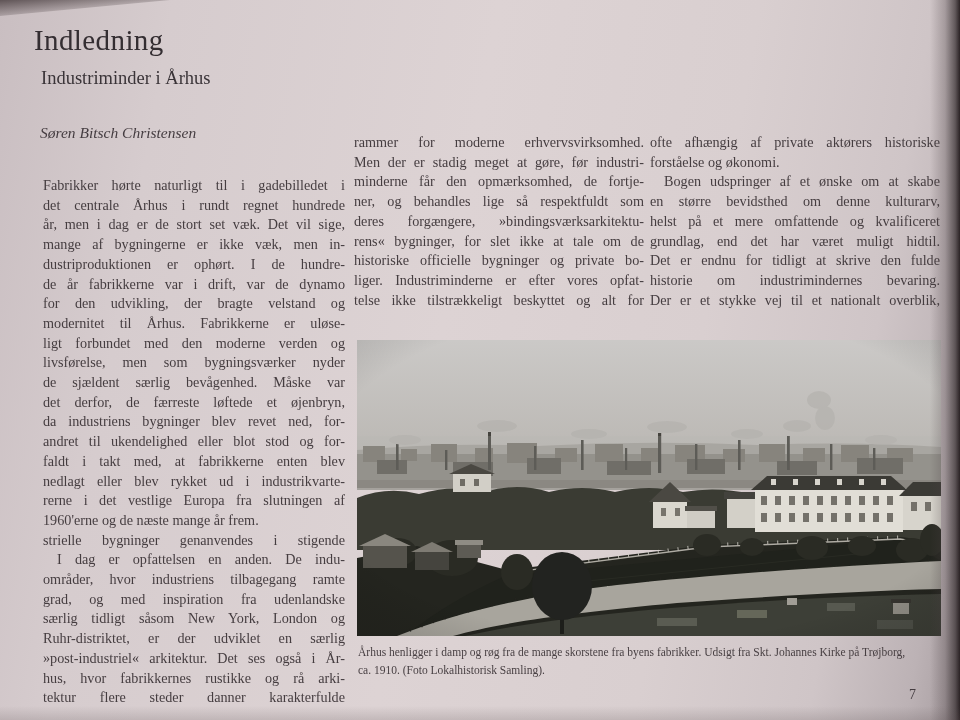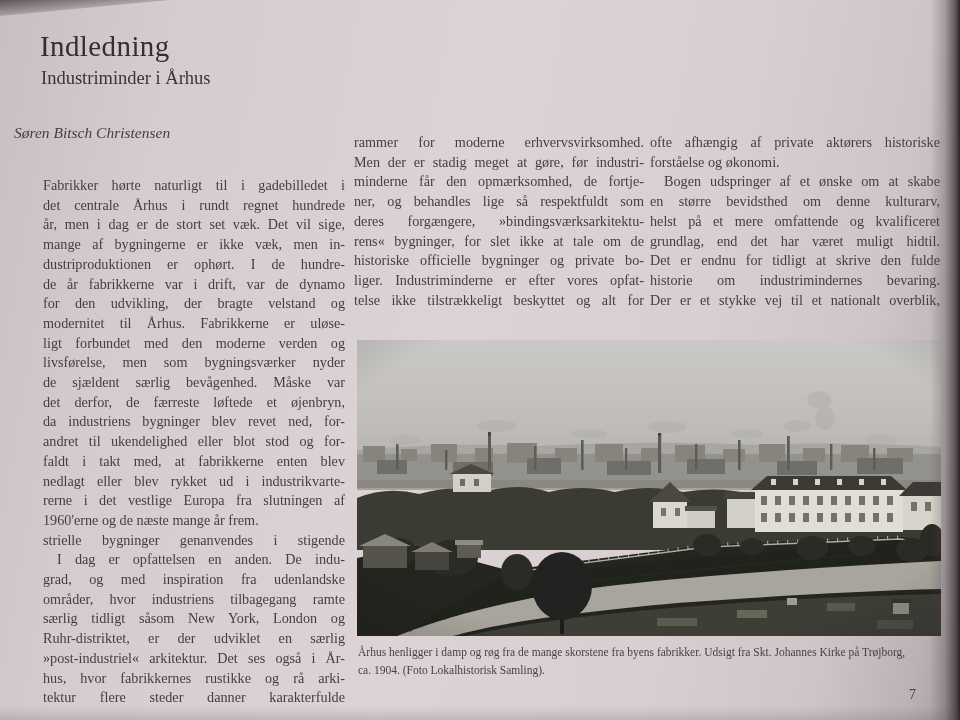--- a/index.html
+++ b/index.html
@@ -11,24 +11,24 @@
     color:#413a3d;
   }
   .shade{position:absolute;pointer-events:none;}
   .shade.tl{top:0;left:0;width:170px;height:16px;
     background:linear-gradient(to bottom right,#5f5456 0%,rgba(95,84,86,0) 70%);
     clip-path:polygon(0 0,100% 0,0 100%);}
   .shade.right{top:0;right:0;bottom:0;width:30px;
     background:linear-gradient(to right,rgba(74,63,66,0) 0%,rgba(74,63,66,.30) 50%,rgba(52,44,46,.7) 84%,#2a2224 100%);}
   .shade.bottom{left:0;right:0;bottom:0;height:14px;
     background:linear-gradient(to bottom,rgba(90,78,80,0) 0%,rgba(90,78,80,.20) 100%);}
-  h1.title{position:absolute;left:30px;top:20px;margin:10px;font-size:29px;font-weight:normal;
+  h1.title{position:absolute;left:30px;top:20px;margin:4px;font-size:29px;font-weight:normal;
     letter-spacing:.4px;color:#342e32;}
   h2.subtitle{position:absolute;left:30px;top:57px;margin:11px;font-size:18.5px;font-weight:normal;color:#3a3438;}
-  .author{position:absolute;left:14px;top:124px;font-style:italic;font-size:15.5px;color:#443c40;}
+  .author{position:absolute;left:40px;top:124px;font-style:italic;font-size:15.5px;color:#443c40;}
   .col{position:absolute;font-size:14.2px;line-height:19.7px;color:#453d40;margin-top:9px;}
   #col-1{left:43px;top:167px;width:302px;}
   #col-2{left:354px;top:124px;width:290px;}
   #col-3{left:650px;top:124px;width:290px;}
   .para{margin:0;}
   .line{white-space:nowrap;text-align:justify;text-align-last:justify;}
   .line.last{text-align-last:left;}
   .line.indent{text-indent:14px;}
   figure.photo{position:absolute;left:357px;top:340px;width:584px;height:296px;margin:0;}
   figure.photo svg{display:block;width:584px;height:296px;}
@@ -63,22 +63,22 @@
         <div class="line">da industriens bygninger blev revet ned, for-</div>
         <div class="line">andret til ukendelighed eller blot stod og for-</div>
         <div class="line">faldt i takt med, at fabrikkerne enten blev</div>
         <div class="line">nedlagt eller blev rykket ud i industrikvarte-</div>
         <div class="line">rerne i det vestlige Europa fra slutningen af</div>
         <div class="line last">1960'erne og de næste mange år frem.</div>
       </div>
       <div class="para">
         <div class="line">strielle bygninger genanvendes i stigende</div>
         <div class="line indent">I dag er opfattelsen en anden. De indu-</div>
+        <div class="line">områder, hvor industriens tilbagegang ramte</div>
         <div class="line">grad, og med inspiration fra udenlandske</div>
-        <div class="line">områder, hvor industriens tilbagegang ramte</div>
         <div class="line">særlig tidligt såsom New York, London og</div>
         <div class="line">Ruhr-distriktet, er der udviklet en særlig</div>
         <div class="line">»post-industriel« arkitektur. Det ses også i År-</div>
         <div class="line">hus, hvor fabrikkernes rustikke og rå arki-</div>
         <div class="line">tektur flere steder danner karakterfulde</div>
       </div>
     </div>
   <div class="col" id="col-2">
       <div class="para">
         <div class="line">rammer for moderne erhvervsvirksomhed.</div>
@@ -299,21 +299,21 @@
         <polygon points="54,212 75,202 96,212" fill="#7e7b73"></polygon>
         <rect x="58" y="212" width="34" height="18" fill="#45443e"></rect>
         <rect x="100" y="204" width="24" height="14" fill="#5d5b54"></rect>
         <rect x="98" y="200" width="28" height="5" fill="#8f8c84"></rect>
       </g>
 
       <rect x="0" y="0" width="584" height="296" fill="url(#vign)"></rect>
     </svg>
     <figcaption>
       <div class="cap-line">Århus henligger i damp og røg fra de mange skorstene fra byens fabrikker. Udsigt fra Skt. Johannes Kirke på Trøjborg,</div>
-      <div class="cap-line">ca. 1904. (Foto Lokalhistorisk Samling).</div>
+      <div class="cap-line">ca. 1910. (Foto Lokalhistorisk Samling).</div>
     </figcaption>
   </figure>
 
   <div class="page-number">7</div>
 
   <div class="shade right"></div>
   <div class="shade bottom"></div>
 </div>
 
 </body></html>

